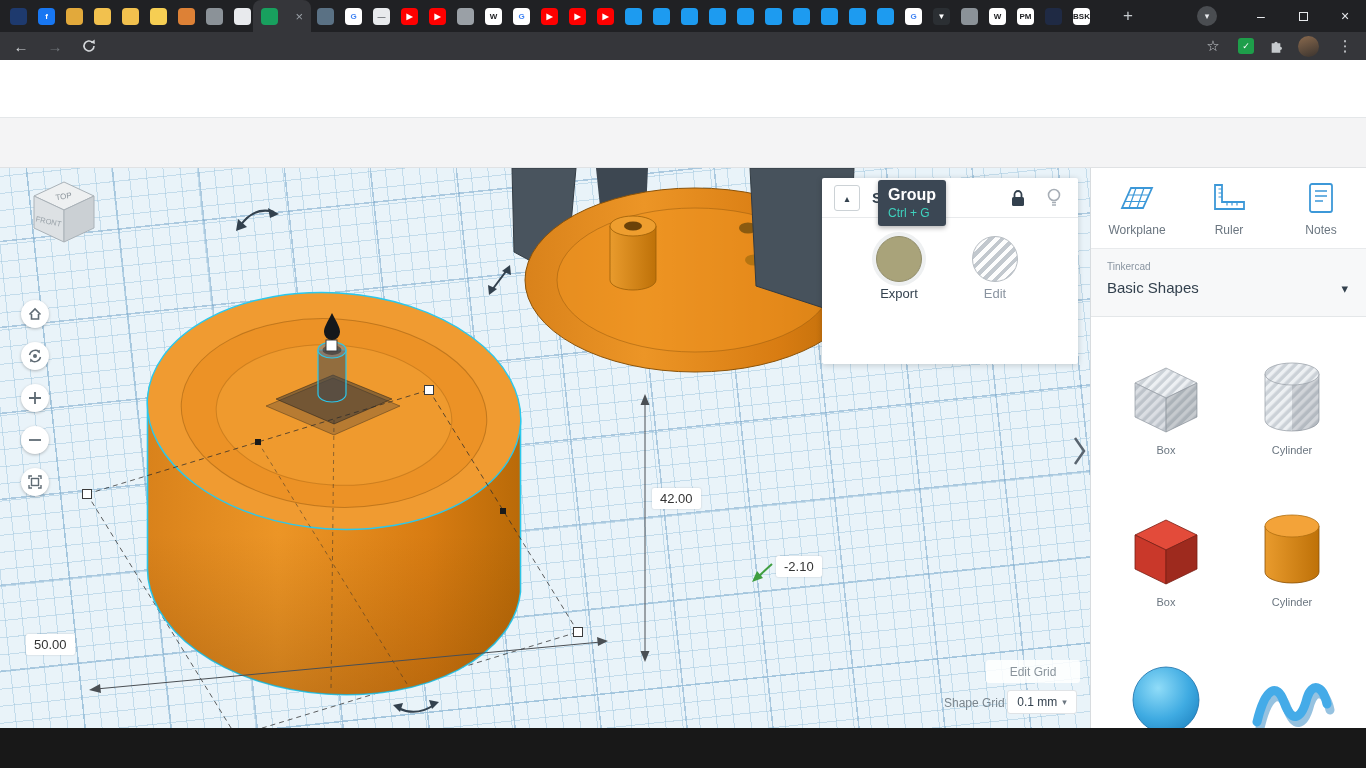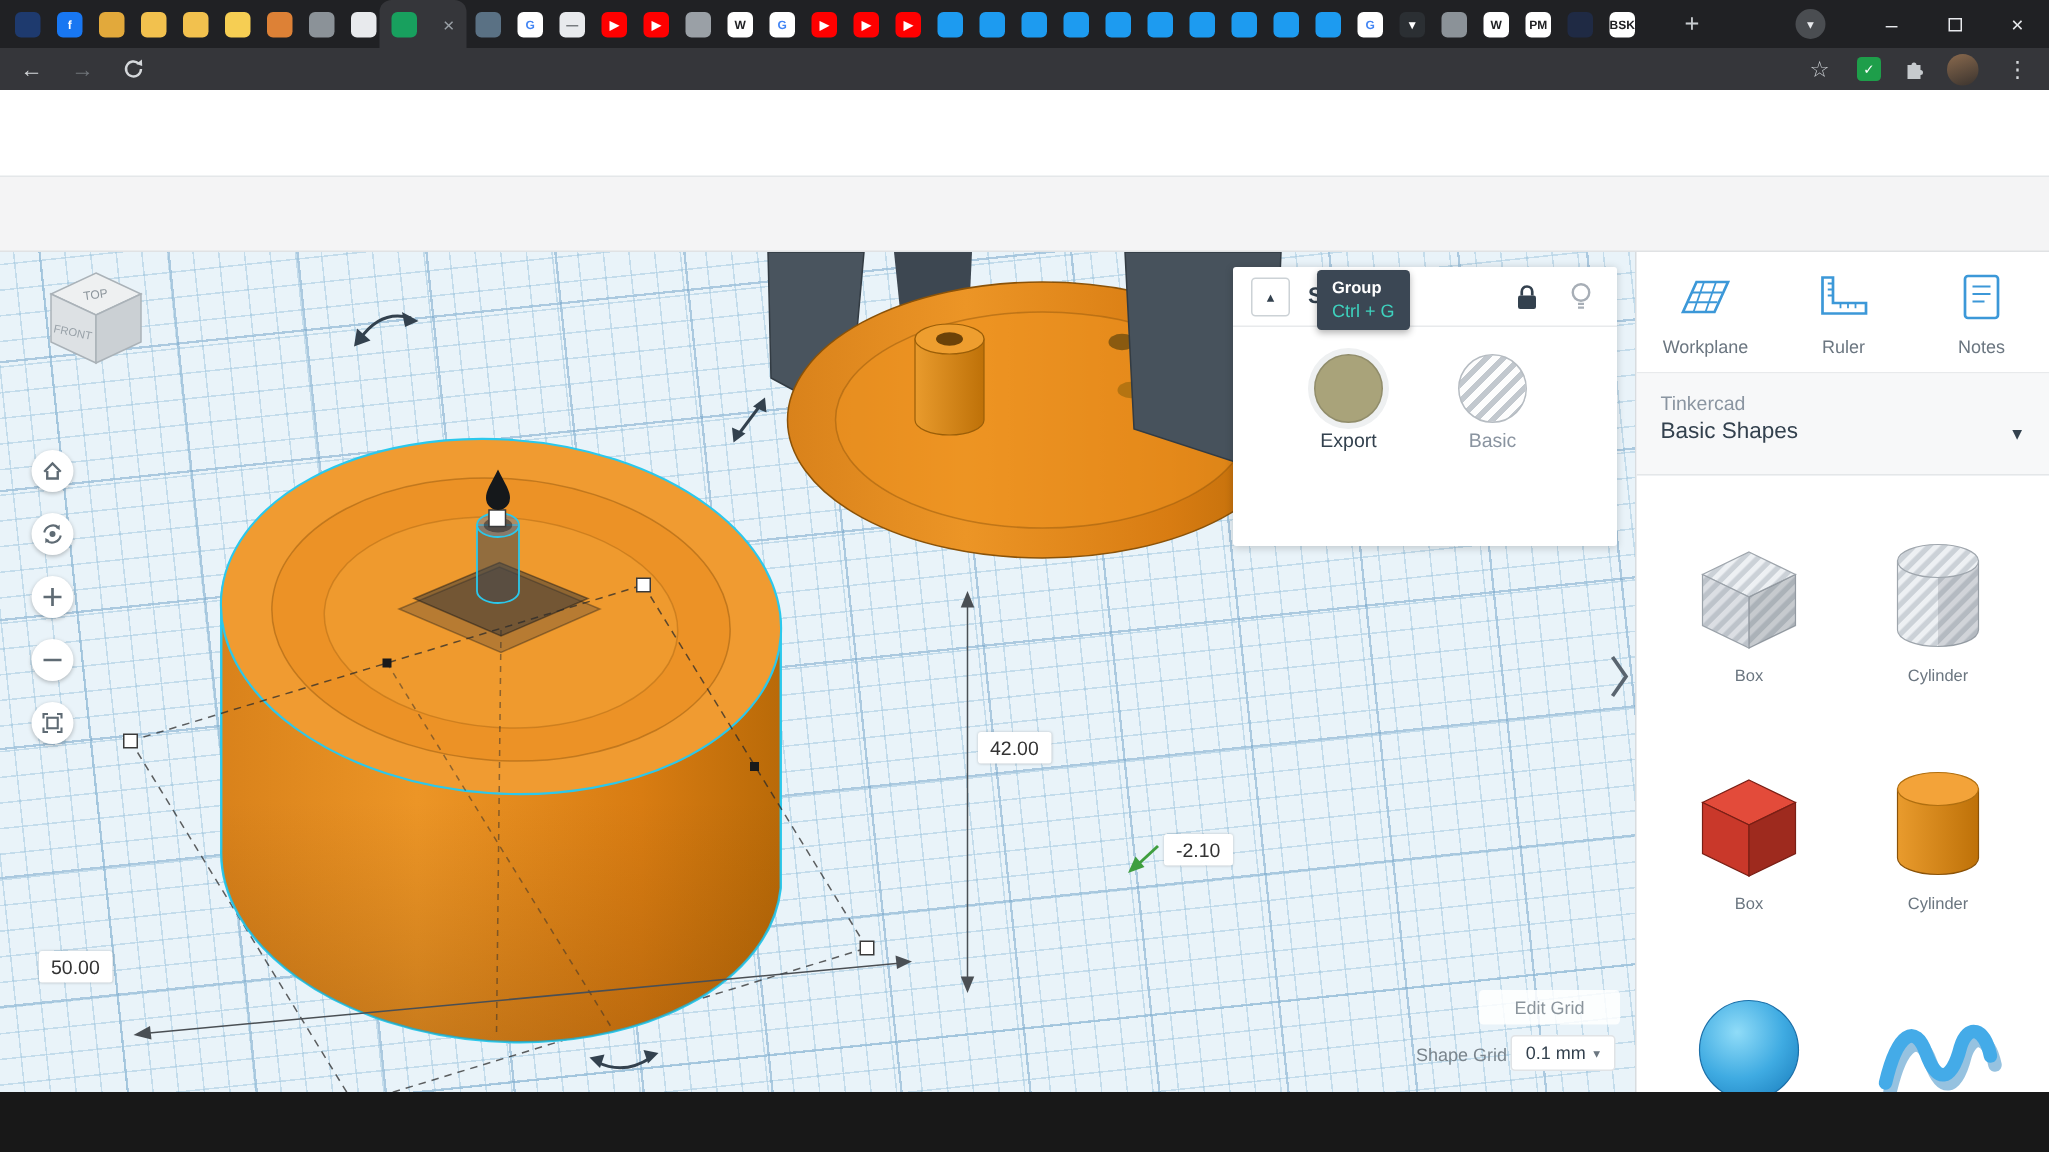--- a/index.html
+++ b/index.html
@@ -55,41 +55,41 @@
       repeating-linear-gradient(-6deg, transparent 0 16px, rgba(150,192,218,.45) 16px 17px),
       repeating-linear-gradient(84deg, transparent 0 84px, rgba(110,160,198,.5) 84px 85.5px),
       repeating-linear-gradient(-6deg, transparent 0 84px, rgba(110,160,198,.5) 84px 85.5px);}
   #scene{position:absolute;left:0;top:0}
   .dash{stroke:#2B2B2B;stroke-width:1;stroke-dasharray:5 4;opacity:.75;fill:none}
   .dash2{stroke:#2B2B2B;stroke-width:1;stroke-dasharray:4 4;opacity:.5;fill:none}
   #viewcube{position:absolute;left:20px;top:8px}
   .navcircle{position:absolute;left:21px;width:28px;height:28px;border-radius:50%;background:#fff;box-shadow:0 1px 3px rgba(0,0,0,.25);display:flex;align-items:center;justify-content:center}
   .dimlabel{position:absolute;background:#fff;border-radius:2px;box-shadow:0 0 2px rgba(0,0,0,.2);padding:3px 8px;font-size:13px;color:#333}
   #tooltip{position:absolute;left:878px;top:12px;background:#3B4754;border-radius:3px;padding:6px 10px;z-index:30;box-shadow:0 2px 5px rgba(0,0,0,.3)}
-  #tooltip .t1{color:#fff;font-size:11px;font-weight:bold}
+  #tooltip .t1{color:#fff;font-size:16px;font-weight:bold}
   #tooltip .t2{color:#3ED2BE;font-size:12px;margin-top:2px}
   #shape-panel{position:absolute;left:822px;top:10px;width:256px;height:186px;background:#fff;border-radius:2px;box-shadow:0 1px 6px rgba(0,0,0,.18);z-index:20}
   #panel-head{position:relative;height:40px;border-bottom:1px solid #E8EAEC}
   #panel-collapse{position:absolute;left:12px;top:7px;width:26px;height:26px;border:1px solid #CCD2D6;border-radius:3px;display:flex;align-items:center;justify-content:center;font-size:10px;color:#33414E}
   #panel-title{position:absolute;left:50px;top:11px;font-size:15px;font-weight:bold;color:#33414E}
   .swatch{position:absolute;top:58px;width:46px;height:46px;border-radius:50%}
   .swlabel{position:absolute;top:108px;width:46px;text-align:center;font-size:13px}
   #editgrid{position:absolute;left:986px;top:492px;width:94px;height:23px;background:rgba(255,255,255,.85);border-radius:3px;display:flex;align-items:center;justify-content:center;font-size:12px;color:#8A949C}
   #snaplabel{position:absolute;left:944px;top:528px;font-size:12px;color:#7A858D}
   #snapdd{position:absolute;left:1007px;top:522px;width:70px;height:24px;background:#fff;border:1px solid #E0E3E6;border-radius:3px;display:flex;align-items:center;justify-content:center;font-size:12px;color:#33414E}
   #snapdd .caret{font-size:9px;color:#6B7680;margin-left:5px}
   #side-collapse{position:absolute;left:1072px;top:266px}
 
   
   #sidebar{position:absolute;left:1090px;top:168px;width:276px;height:560px;background:#fff;border-left:1px solid #D8DCDF;overflow:hidden}
   .sidetool{position:absolute;top:12px;width:92px;text-align:center}
   .sidetool .lbl{font-size:12px;color:#6B7680;margin-top:3px}
   #side-div{position:absolute;top:80px;left:0;width:100%;height:1px;background:#E8EAEC}
   #catbar{position:absolute;top:81px;left:0;width:100%;height:68px;background:#F7F8F9;border-bottom:1px solid #E4E7E9}
-  #brand{position:absolute;left:16px;top:12px;font-size:13px;color:#8A95A1}
+  #brand{position:absolute;left:16px;top:12px;font-size:10px;color:#8A95A1}
   #category{position:absolute;left:16px;top:30px;font-size:15px;color:#33414E}
   #catcaret{position:absolute;right:18px;top:32px;font-size:13px;color:#33414E}
   .shapecell{position:absolute;width:90px;text-align:center}
   .shapecell .lbl{font-size:11px;color:#6B7680;margin-top:2px}
 
   
   #taskbar{position:absolute;left:0;top:728px;width:1366px;height:40px;background:#181818}
 </style>
 </head>
 <body>
@@ -473,21 +473,21 @@
         <div class="abs" style="left:222px;top:9px">
           <svg width="20" height="22" viewBox="0 0 20 22">
               <circle cx="10" cy="8" r="5.5" fill="none" stroke="#A7AEB6" stroke-width="1.6"></circle>
               <path d="M8 15.5h4M8 18h4" stroke="#A7AEB6" stroke-width="1.5"></path>
             </svg>
         </div>
       </div>
       <div class="swatch" style="left: 54px; border: 1px solid rgb(145, 141, 107); box-shadow: rgb(238, 240, 241) 0px 0px 0px 4px; background: rgb(169, 163, 122);"></div>
       <div class="swlabel" style="left:54px;color:#33414E">Export</div>
       <div class="swatch" style="left:150px;border:1px solid #B6BCC2;background:repeating-linear-gradient(135deg,#FDFDFD 0 4px,#C2C8CE 4px 8px)"></div>
-      <div class="swlabel" style="left:150px;color:#8A94A0">Basic</div>
+      <div class="swlabel" style="left:150px;color:#8A94A0">Edit</div>
     </div>
 
     <div id="tooltip">
       <div class="t1">Group</div>
       <div class="t2">Ctrl + G</div>
     </div>
 
     <div id="editgrid">Edit Grid</div>
     <div id="snaplabel">Shape Grid</div>
     <div id="snapdd">

